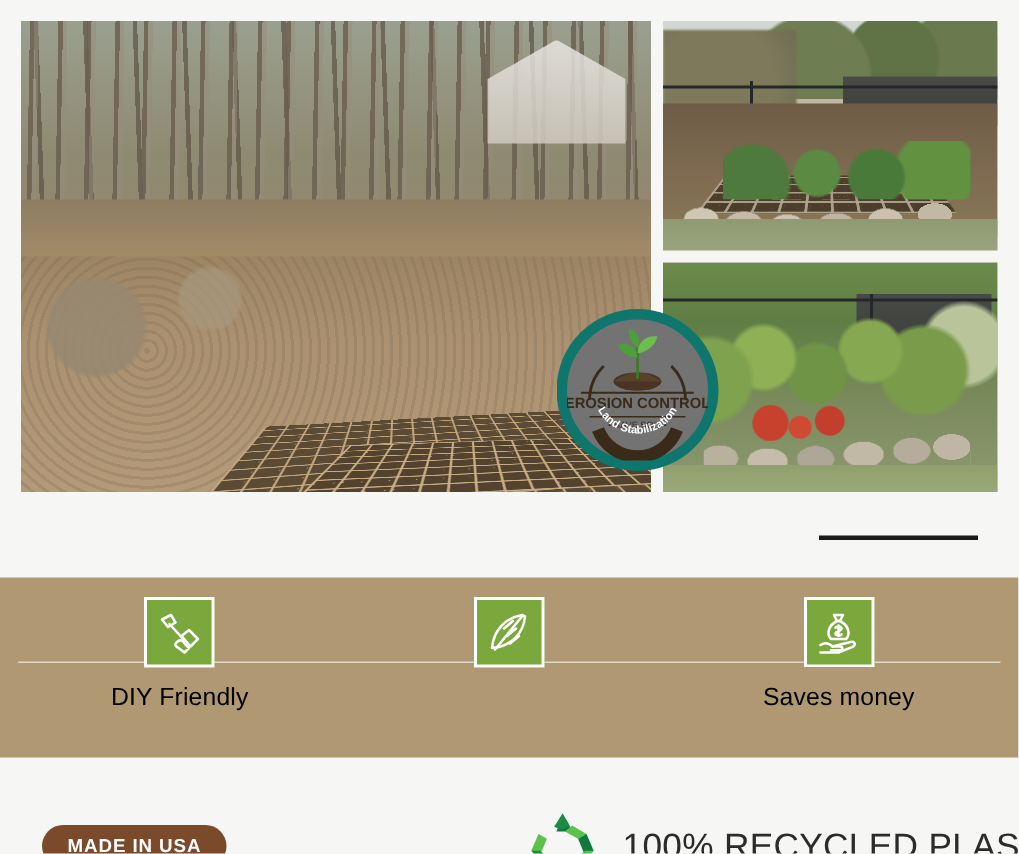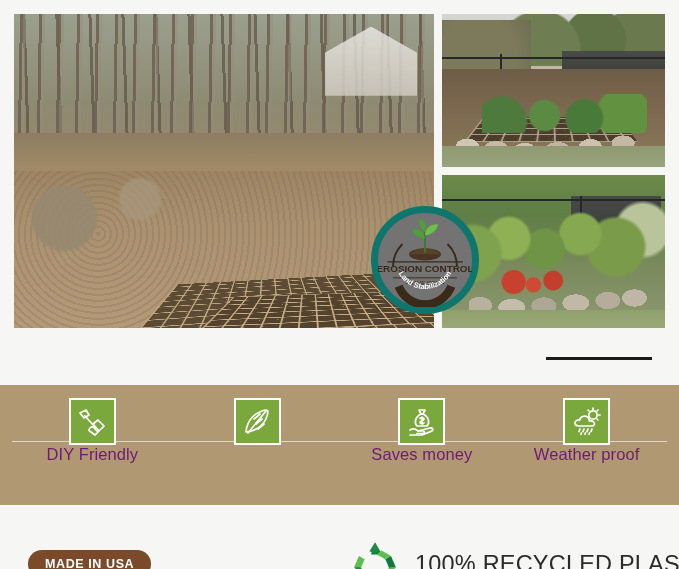--- a/index.html
+++ b/index.html
@@ -210,21 +210,21 @@
   }
   .feature { width:150px; display:flex; flex-direction:column; align-items:center; }
   .feature-icon {
     width:47px; height:47px; margin-top:13px;
     background:#7BA83C; border:2px solid #ffffff;
     display:flex; align-items:center; justify-content:center;
     position:relative; z-index:2;
   }
   .feature-icon svg { width:32px; height:32px; display:block; }
   .feature-label {
-    color:#701a75; font-size:16.5px;
+    margin-top:11px; color:#000000; font-size:16.5px;
     font-family:"Liberation Sans", sans-serif;
     letter-spacing:.1px; white-space:nowrap;
   }
 
   
   .bottom {
     position:absolute; left:0; top:532px; width:679px; height:64px;
     background:#F6F6F4; display:flex; align-items:center;
   }
   .usa-badge {
@@ -362,34 +362,20 @@
             <path d="M13 4 L19 4 L17 8 L15 8 Z"></path>
             <path d="M15 8 C9 11 8 17 11 20 L21 20 C24 17 23 11 17 8 Z"></path>
             <path d="M16 11 L16 18 M14 12.5 C14 11.4 18 11.4 18 13 C18 15 14 14.5 14 16.4 C14 18 18 18 18 16.8"></path>
             <path d="M4 24 C7 22 10 23 12 25 L17 25 C19 25 19 27.5 17 27.5 L11 27.5"></path>
             <path d="M12 25 L24 22 C27 21.4 28 24 25 25.4 L16 29 L4 29"></path>
           </svg>
         </div>
         <div class="feature-label">Saves money</div>
       </div>
 
-      <div class="feature">
-        <div class="feature-icon">
-          <svg viewBox="0 0 32 32" fill="none" stroke="#fff" stroke-width="1.7" stroke-linecap="round" stroke-linejoin="round">
-            <circle cx="22" cy="9" r="4.2"></circle>
-            <path d="M22 2.2 L22 3.6 M27 4 L26 5 M29 9 L27.5 9 M27 14 L26 13 M17 4 L18 5"></path>
-            <path d="M8 20 C4.5 20 3 17.8 4.5 15.6 C5.5 14 7.6 13.7 8.6 14.3
-                     C9 10.6 13.8 9 16.6 11.2 C18 12.3 18.5 13.8 18.4 15
-                     C21.5 14.2 24 16.2 23.4 18.4 C23 19.6 21.6 20 20.4 20 Z"></path>
-            <path d="M9 23 L8 25.5 M13 23 L12 25.5 M17 23 L16 25.5 M21 23 L20 25.5"></path>
-            <path d="M10.5 26.8 L10 28.3 M14.5 26.8 L14 28.3 M18.5 26.8 L18 28.3"></path>
-          </svg>
-        </div>
-        <div class="feature-label">Weather proof</div>
-      </div>
 
     </div>
   </div>
 
   <div class="bottom">
     <div class="usa-badge">MADE IN USA</div>
 
     <div class="recycle-group">
       <svg class="recycle-icon" viewBox="0 0 64 60">
 

